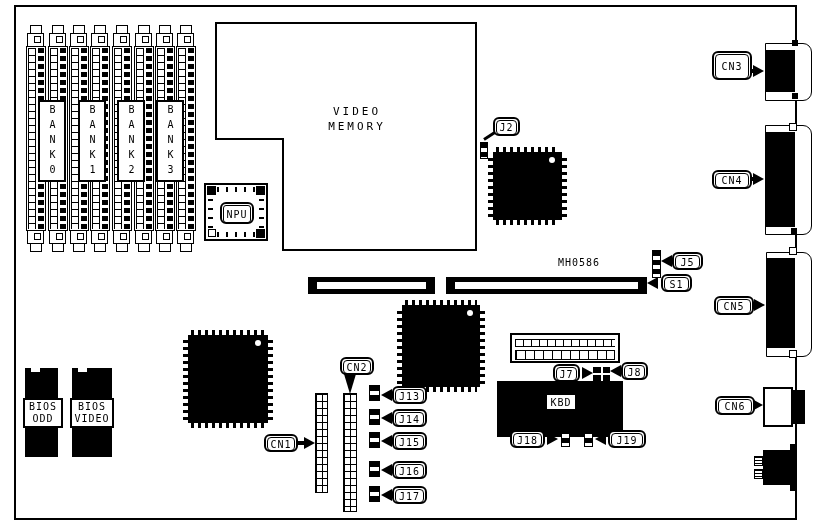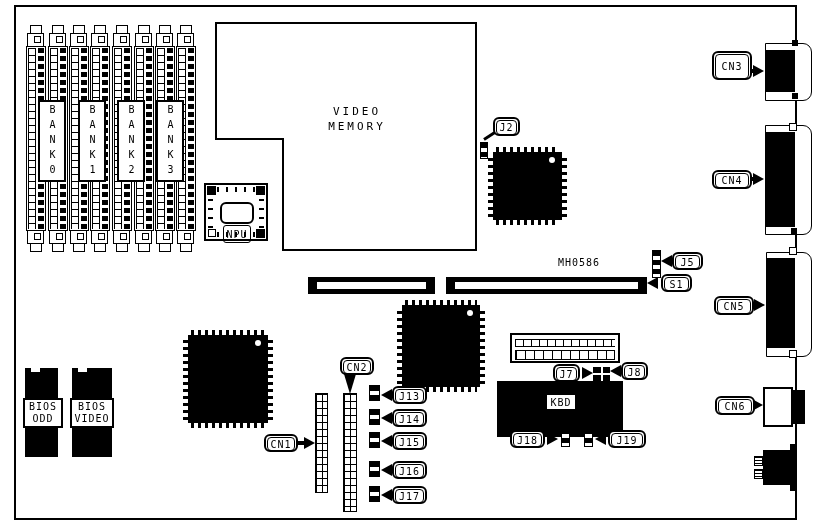--- a/index.html
+++ b/index.html
@@ -34,21 +34,21 @@
   .dot{position:absolute;top:5px;right:7px;width:6px;height:6px;background:#fff;border-radius:50%;}
   .chiplabel{position:absolute;background:#fff;border:2px solid #000;display:flex;align-items:center;justify-content:center;
              font-size:10px;letter-spacing:1px;box-sizing:border-box;}
   
   .tick-h{position:absolute;left:11px;right:11px;height:5px;background:repeating-linear-gradient(90deg,#000 0 2px,transparent 2px 9px);}
   .tick-v{position:absolute;top:11px;bottom:11px;width:5px;background:repeating-linear-gradient(0deg,#000 0 2px,transparent 2px 9px);}
   .crn{position:absolute;width:9px;height:9px;background:#000;}
   .crn-w{position:absolute;width:6px;height:6px;background:#fff;border:1px solid #000;}
   .rlabel{position:absolute;background:#fff;border:2px solid #000;border-radius:6px;padding:1px;box-sizing:border-box;}
   .rlabel i{display:flex;align-items:center;justify-content:center;height:100%;border:1px solid #000;border-radius:3px;
-            font-style:normal;font-size:10px;letter-spacing:1px;padding:0 2px;margin-top:20px;}
+            font-style:normal;font-size:10px;letter-spacing:1px;padding:0 2px;}
   
   .slot{position:absolute;height:17px;background:#000;}
   .slot i{position:absolute;left:9px;right:9px;top:5px;bottom:5px;background:#fff;}
   
   .callout{position:absolute;background:#fff;border:2px solid #000;border-radius:6px;padding:1px;box-sizing:border-box;z-index:5;}
   .callout i{display:flex;align-items:center;justify-content:center;height:100%;border:1px solid #000;border-radius:4px;
              font-style:normal;font-size:10px;letter-spacing:1px;padding:0 2px;}
   .tri{position:absolute;width:0;height:0;z-index:4;}
   .tri.r{border-top:6px solid transparent;border-bottom:6px solid transparent;border-left:11px solid #000;}
   .tri.l{border-top:6px solid transparent;border-bottom:6px solid transparent;border-right:11px solid #000;}

